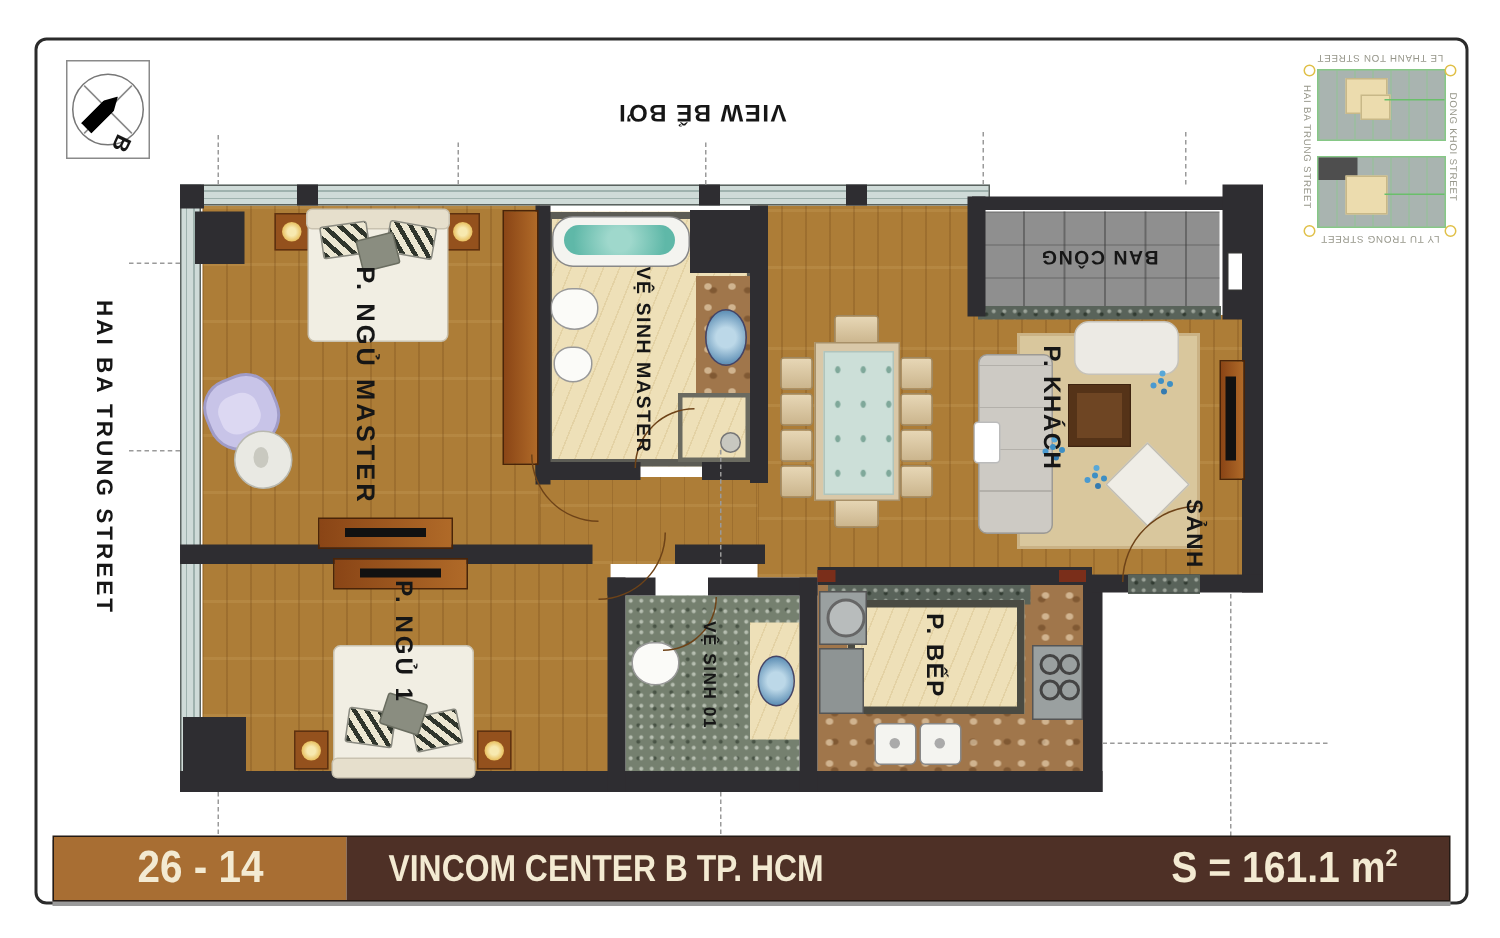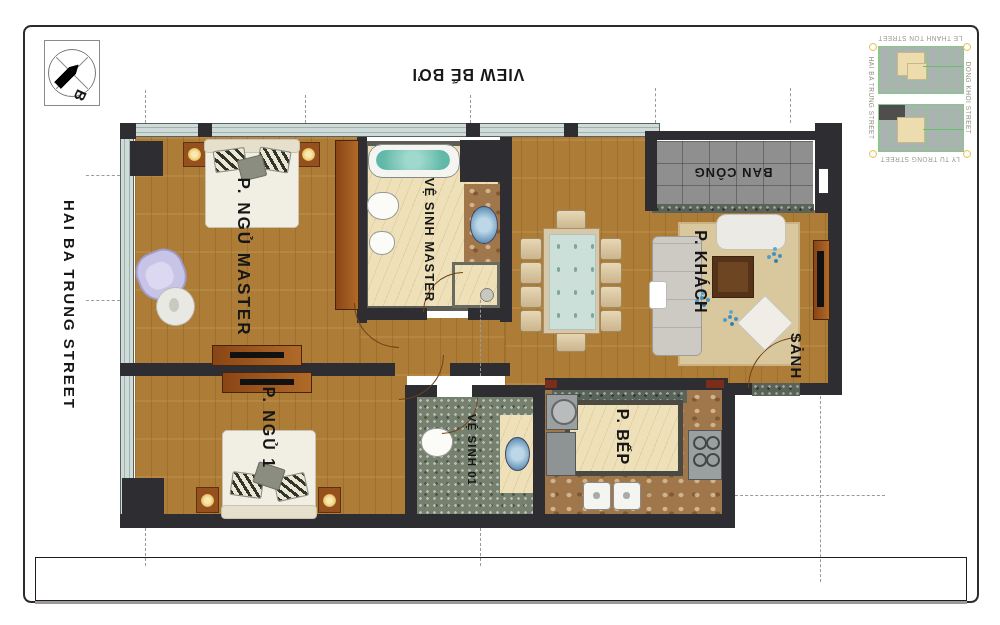--- a/index.html
+++ b/index.html
@@ -265,15 +265,22 @@
   <div class="lbl" style="left:243px;top:257px;font-size:17px;letter-spacing:2px;transform:translate(-50%,-50%) rotate(90deg);">P. NGỦ MASTER</div>
   <div class="lbl" style="left:429px;top:240px;font-size:13px;letter-spacing:1px;transform:translate(-50%,-50%) rotate(90deg);">VỆ SINH MASTER</div>
   <div class="lbl" style="left:268px;top:428px;font-size:16px;letter-spacing:2px;transform:translate(-50%,-50%) rotate(90deg);">P. NGỦ 1</div>
   <div class="lbl" style="left:472px;top:450px;font-size:11.5px;letter-spacing:1px;transform:translate(-50%,-50%) rotate(90deg);">VỆ SINH 01</div>
   <div class="lbl" style="left:700px;top:272px;font-size:16px;letter-spacing:1px;transform:translate(-50%,-50%) rotate(90deg);">P. KHÁCH</div>
   <div class="lbl" style="left:622px;top:437px;font-size:16px;letter-spacing:1px;transform:translate(-50%,-50%) rotate(90deg);">P. BẾP</div>
   <div class="lbl" style="left:796px;top:356px;font-size:15px;letter-spacing:1px;transform:translate(-50%,-50%) rotate(90deg);">SẢNH</div>
   <div class="lbl" style="left:733px;top:172px;font-size:13px;letter-spacing:1px;transform:translate(-50%,-50%) rotate(180deg);">BAN CÔNG</div>
 
   <div class="abs" style="left:35px;top:557px;width:930px;height:42px;border:1px solid #241a14;box-shadow:0 3px 0 #9a9a9a;">
+    <div class="abs" style="left:0;top:0;width:195px;height:42px;background:#a86e33;display:flex;align-items:center;justify-content:center;">
+      <span style="font-size:30px;font-weight:bold;color:#f3ead2;transform:scaleX(.9);">26 - 14</span>
+    </div>
+    <div class="abs" style="left:195px;top:0;width:735px;height:42px;background:#4e3026;display:flex;align-items:center;">
+      <span style="font-size:25px;font-weight:bold;color:#f3ead2;margin-left:28px;letter-spacing:0;transform:scaleX(.85);transform-origin:left center;white-space:nowrap;">VINCOM CENTER B TP. HCM</span>
+      <span style="position:absolute;right:34px;font-size:29px;font-weight:bold;color:#f3ead2;white-space:nowrap;transform:scaleX(.9);transform-origin:right center;"><span>S = 161.1 m</span><sup style="font-size:16px;">2</sup></span>
+    </div>
   </div>
 
 </div>
 
 </body></html>

